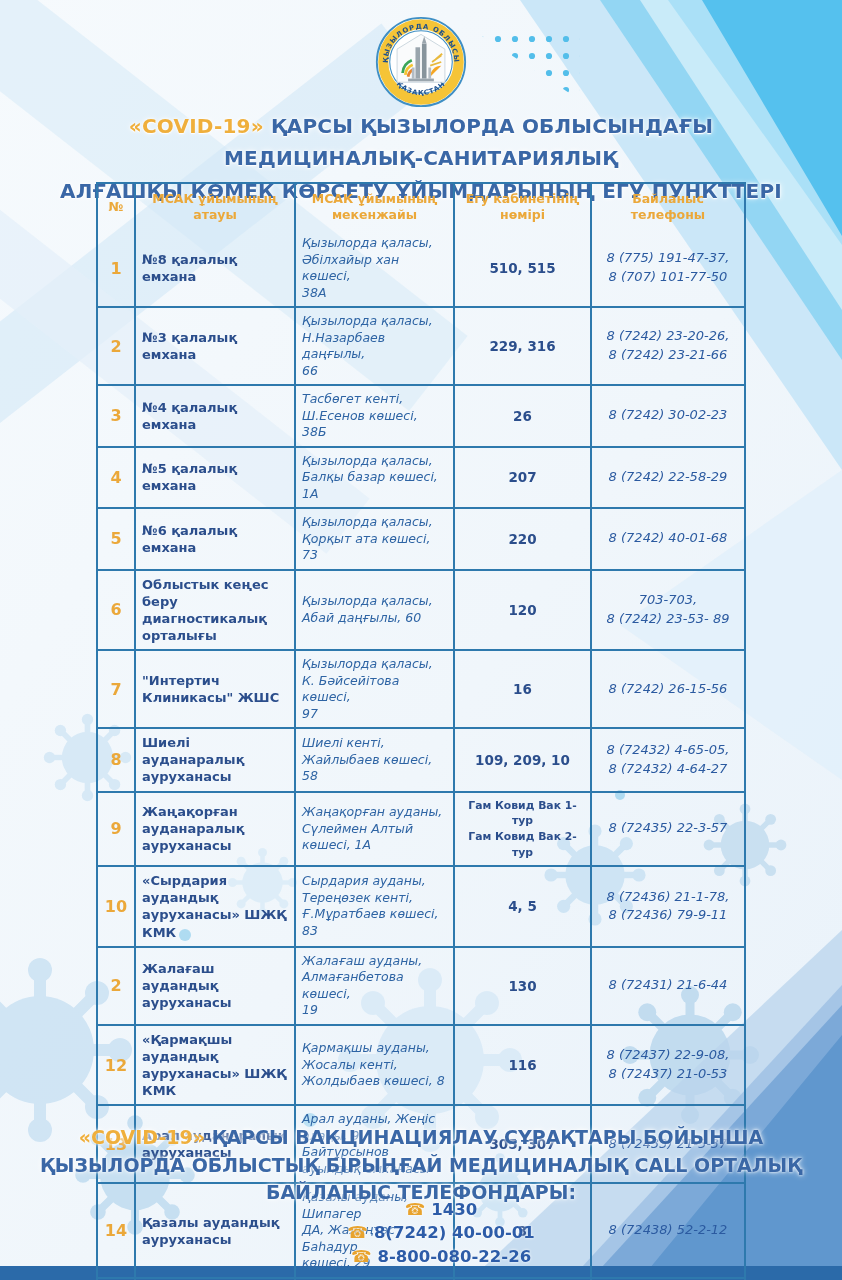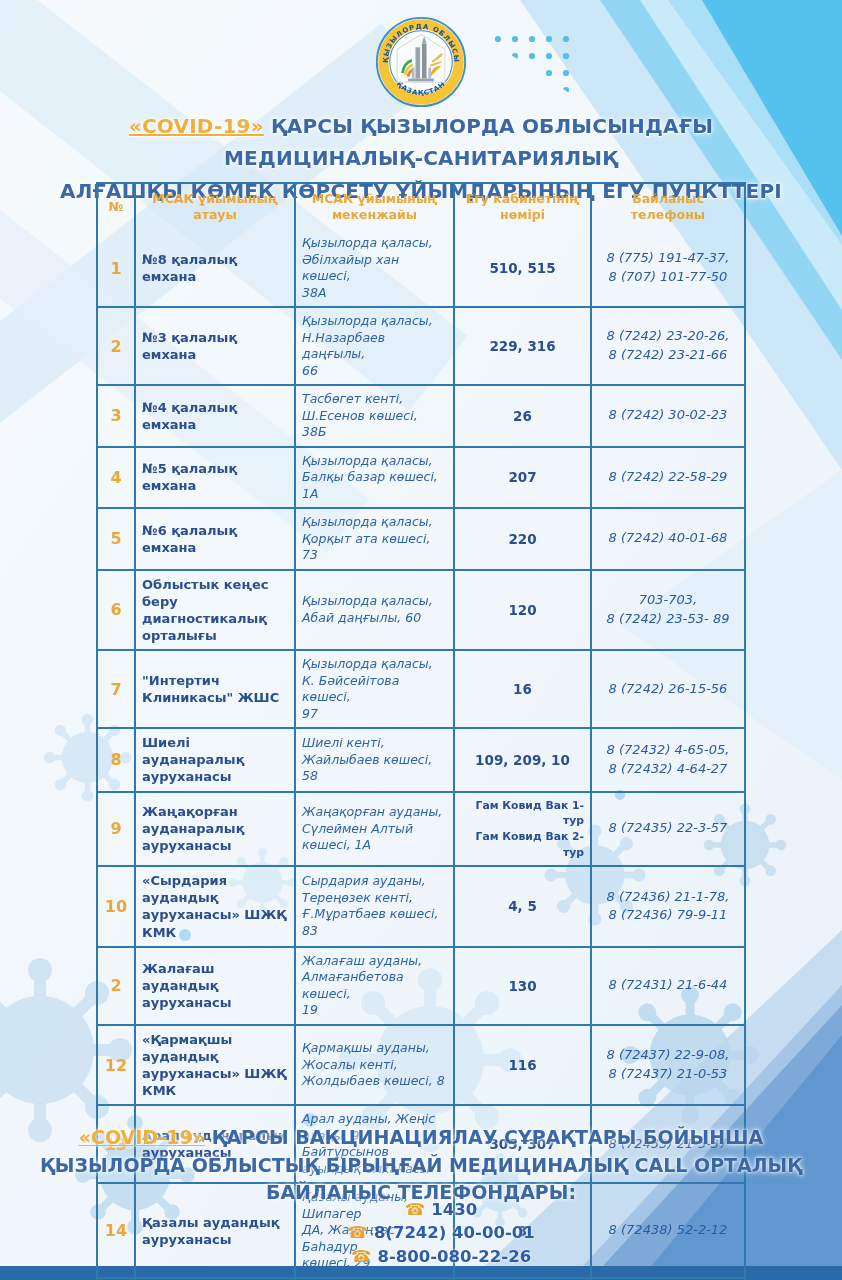--- a/index.html
+++ b/index.html
@@ -22,41 +22,41 @@
   
   .logo{position:absolute;left:375px;top:16px;width:92px;height:92px;}
 
   
   .main-title{
     position:absolute;top:110px;left:40px;right:40px;text-align:center;
     font-size:20px;font-weight:bold;color:var(--title-blue);line-height:1.62;
     letter-spacing:.2px;
     text-shadow:0 0 3px #fff,0 0 6px rgba(255,255,255,.95),0 1px 1px #fff;
   }
-  .hl-gold{color:#EFAF3C;text-decoration:underline;}
+  .hl-gold{color:#EFAF3C;}
 
   
   .vax-table{
     position:absolute;left:96px;top:182px;width:650px;
     border:2px solid var(--border);box-sizing:border-box;
   }
   .trow{display:grid;grid-template-columns:36px 160px 159px 137px 1fr;}
   .trow + .trow{border-top:2px solid var(--border);}
   .tcell{
     border-left:2px solid var(--border);
     padding:5px 6px;box-sizing:border-box;
     display:flex;align-items:center;justify-content:center;
     text-align:center;white-space:pre-line;min-height:50px;
   }
   .tcell:first-child{border-left:none;}
   .thead .tcell{min-height:46px;font-weight:bold;color:var(--gold);font-size:12.5px;line-height:1.25;}
   .cell-num{color:var(--gold);font-size:16px;font-weight:bold;}
   .cell-name{justify-content:flex-start;text-align:left;font-weight:bold;color:var(--dark-blue);font-size:13px;line-height:1.32;}
   .cell-addr{justify-content:flex-start;text-align:left;font-style:italic;color:var(--addr-blue);font-size:12.5px;line-height:1.32;}
-  .cell-cab{font-weight:bold;color:var(--dark-blue);font-size:13.5px;text-align:right;}
+  .cell-cab{font-weight:bold;color:var(--dark-blue);font-size:13.5px;}
   .cell-cab.small{font-size:10.8px;line-height:1.45;}
   .cell-phone{font-style:italic;color:var(--phone-blue);font-size:13px;line-height:1.45;}
 
   
   .footer-title{
     position:absolute;top:1124px;left:40px;right:40px;text-align:center;
     font-size:19px;font-weight:bold;color:var(--title-blue);line-height:1.45;
     text-shadow:0 0 3px #fff,0 0 6px rgba(255,255,255,.9);
   }
   .footer-phones{

